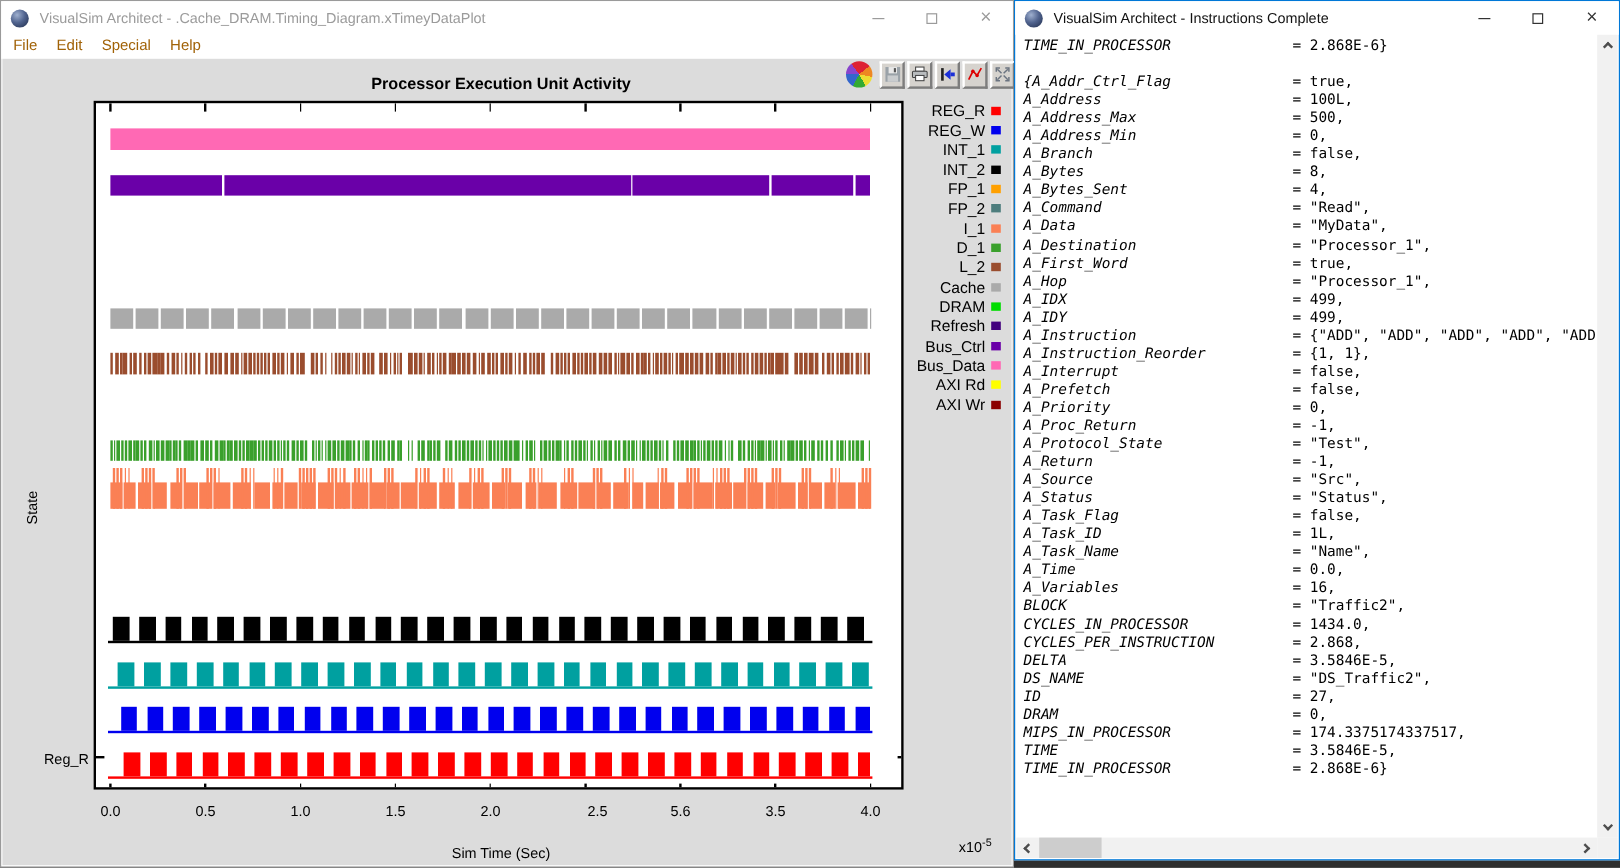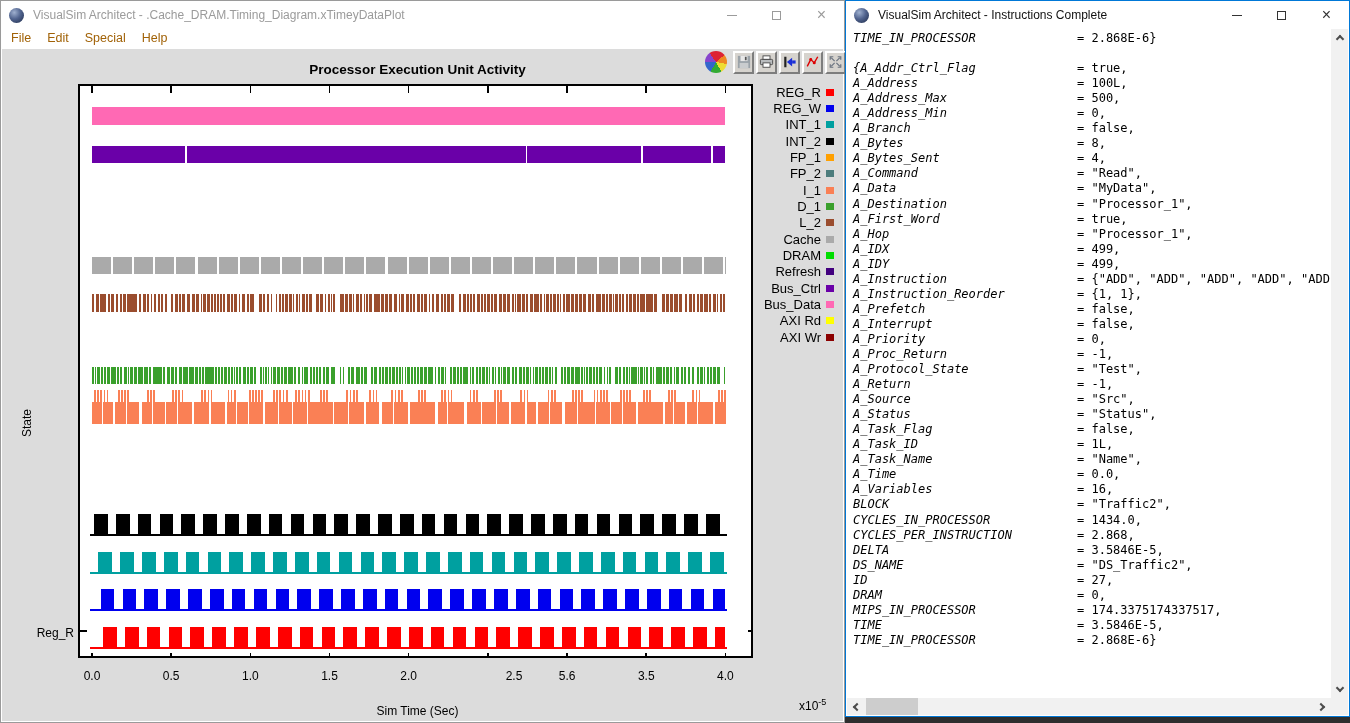--- a/index.html
+++ b/index.html
@@ -848,21 +848,21 @@
     </div>
 
     <div id="ylabel">State</div>
     <div id="reg-label">Reg_R</div>
     <div id="xtick-row">
         <span class="xtick" style="left: 70px;">0.0</span>
         <span class="xtick" style="left: 149.175px;">0.5</span>
         <span class="xtick" style="left: 228.35px;">1.0</span>
         <span class="xtick" style="left: 307.525px;">1.5</span>
         <span class="xtick" style="left: 386.7px;">2.0</span>
-        <span class="xtick" style="left: 492px;">2.5</span>
+        <span class="xtick" style="left: 476px;">2.5</span>
         <span class="xtick" style="left: 545.05px;">5.6</span>
         <span class="xtick" style="left: 624.225px;">3.5</span>
         <span class="xtick" style="left: 703.4px;">4.0</span>
       </div>
     <div id="xlabel">Sim Time (Sec)</div>
     <div id="xmult"><span>x10</span><sup>-5</sup></div>
     <div id="legend">
         <div class="legend-row">
           <span class="legend-label">REG_R</span>
           <span class="legend-swatch" style="background: rgb(255, 0, 0);"></span>
@@ -960,22 +960,22 @@
       <div class="tline"><span class="tname">A_Bytes_Sent</span><span>= 4,</span></div>
       <div class="tline"><span class="tname">A_Command</span><span>= "Read",</span></div>
       <div class="tline"><span class="tname">A_Data</span><span>= "MyData",</span></div>
       <div class="tline"><span class="tname">A_Destination</span><span>= "Processor_1",</span></div>
       <div class="tline"><span class="tname">A_First_Word</span><span>= true,</span></div>
       <div class="tline"><span class="tname">A_Hop</span><span>= "Processor_1",</span></div>
       <div class="tline"><span class="tname">A_IDX</span><span>= 499,</span></div>
       <div class="tline"><span class="tname">A_IDY</span><span>= 499,</span></div>
       <div class="tline"><span class="tname">A_Instruction</span><span>= {"ADD", "ADD", "ADD", "ADD", "ADD", "</span></div>
       <div class="tline"><span class="tname">A_Instruction_Reorder</span><span>= {1, 1},</span></div>
+      <div class="tline"><span class="tname">A_Interrupt</span><span>= false,</span></div>
       <div class="tline"><span class="tname">A_Prefetch</span><span>= false,</span></div>
-      <div class="tline"><span class="tname">A_Interrupt</span><span>= false,</span></div>
       <div class="tline"><span class="tname">A_Priority</span><span>= 0,</span></div>
       <div class="tline"><span class="tname">A_Proc_Return</span><span>= -1,</span></div>
       <div class="tline"><span class="tname">A_Protocol_State</span><span>= "Test",</span></div>
       <div class="tline"><span class="tname">A_Return</span><span>= -1,</span></div>
       <div class="tline"><span class="tname">A_Source</span><span>= "Src",</span></div>
       <div class="tline"><span class="tname">A_Status</span><span>= "Status",</span></div>
       <div class="tline"><span class="tname">A_Task_Flag</span><span>= false,</span></div>
       <div class="tline"><span class="tname">A_Task_ID</span><span>= 1L,</span></div>
       <div class="tline"><span class="tname">A_Task_Name</span><span>= "Name",</span></div>
       <div class="tline"><span class="tname">A_Time</span><span>= 0.0,</span></div>

